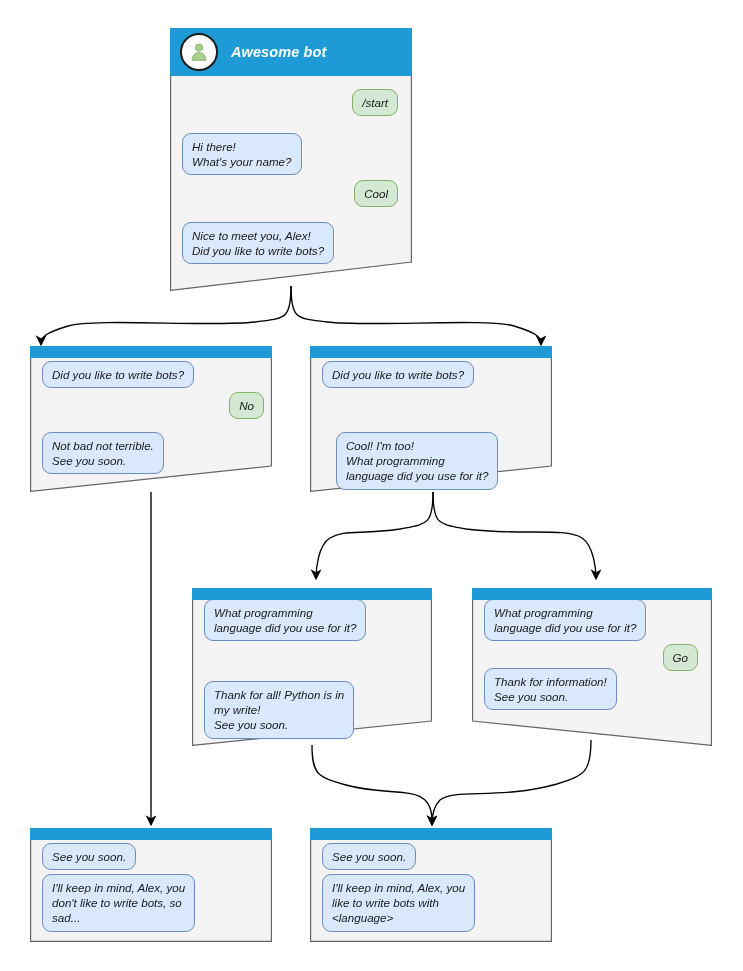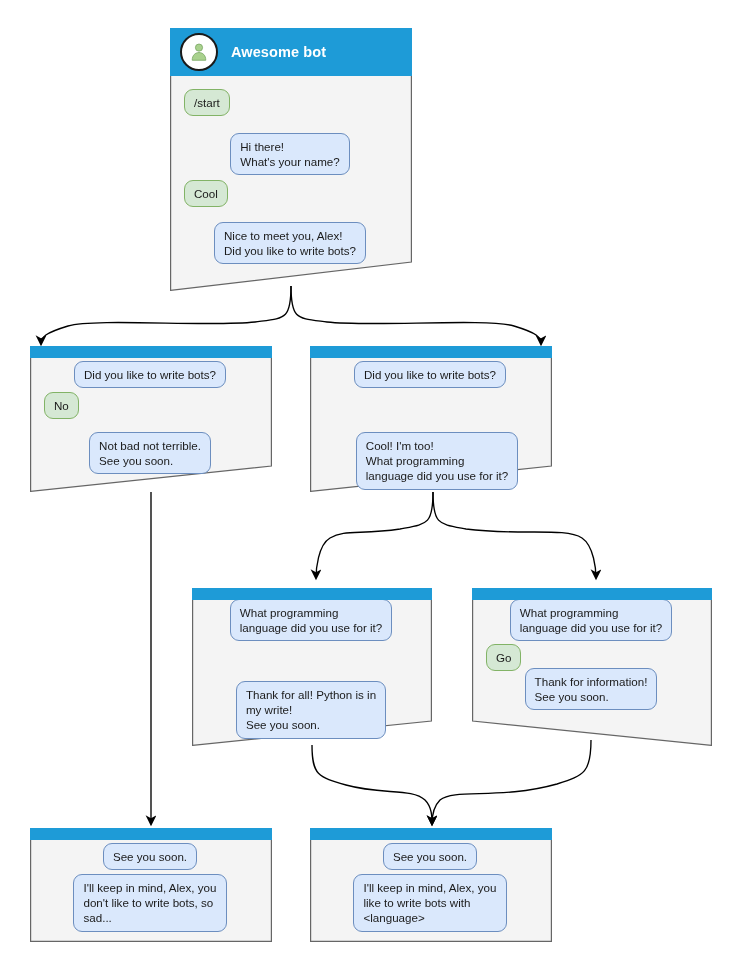--- a/index.html
+++ b/index.html
@@ -22,20 +22,21 @@
     top: 0;
     width: 743px;
     height: 971px;
     pointer-events: none;
     z-index: 1;
   }
 
   .card {
     position: absolute;
     z-index: 2;
+    font-style: italic;
   }
 
   
   .card-shape {
     position: absolute;
     left: 0;
     top: 0;
     width: 100%;
     height: 100%;
   }
@@ -83,22 +84,22 @@
     font-size: 14.5px;
     font-weight: bold;
     margin-left: 13px;
     letter-spacing: 0.1px;
   }
 
   .msg-row {
     position: absolute;
     display: flex;
   }
-  .msg-row.left { justify-content: center; }
-  .msg-row.right { }
+  .msg-row.left { justify-content: flex-start; }
+  .msg-row.right { justify-content: flex-end; }
 
   .bubble {
     font-size: 11.6px;
     line-height: 15.2px;
     color: #1a1a1a;
     border-radius: 9px;
     padding: 5px 9px;
     box-sizing: border-box;
     white-space: pre-line;
     display: inline-block;

